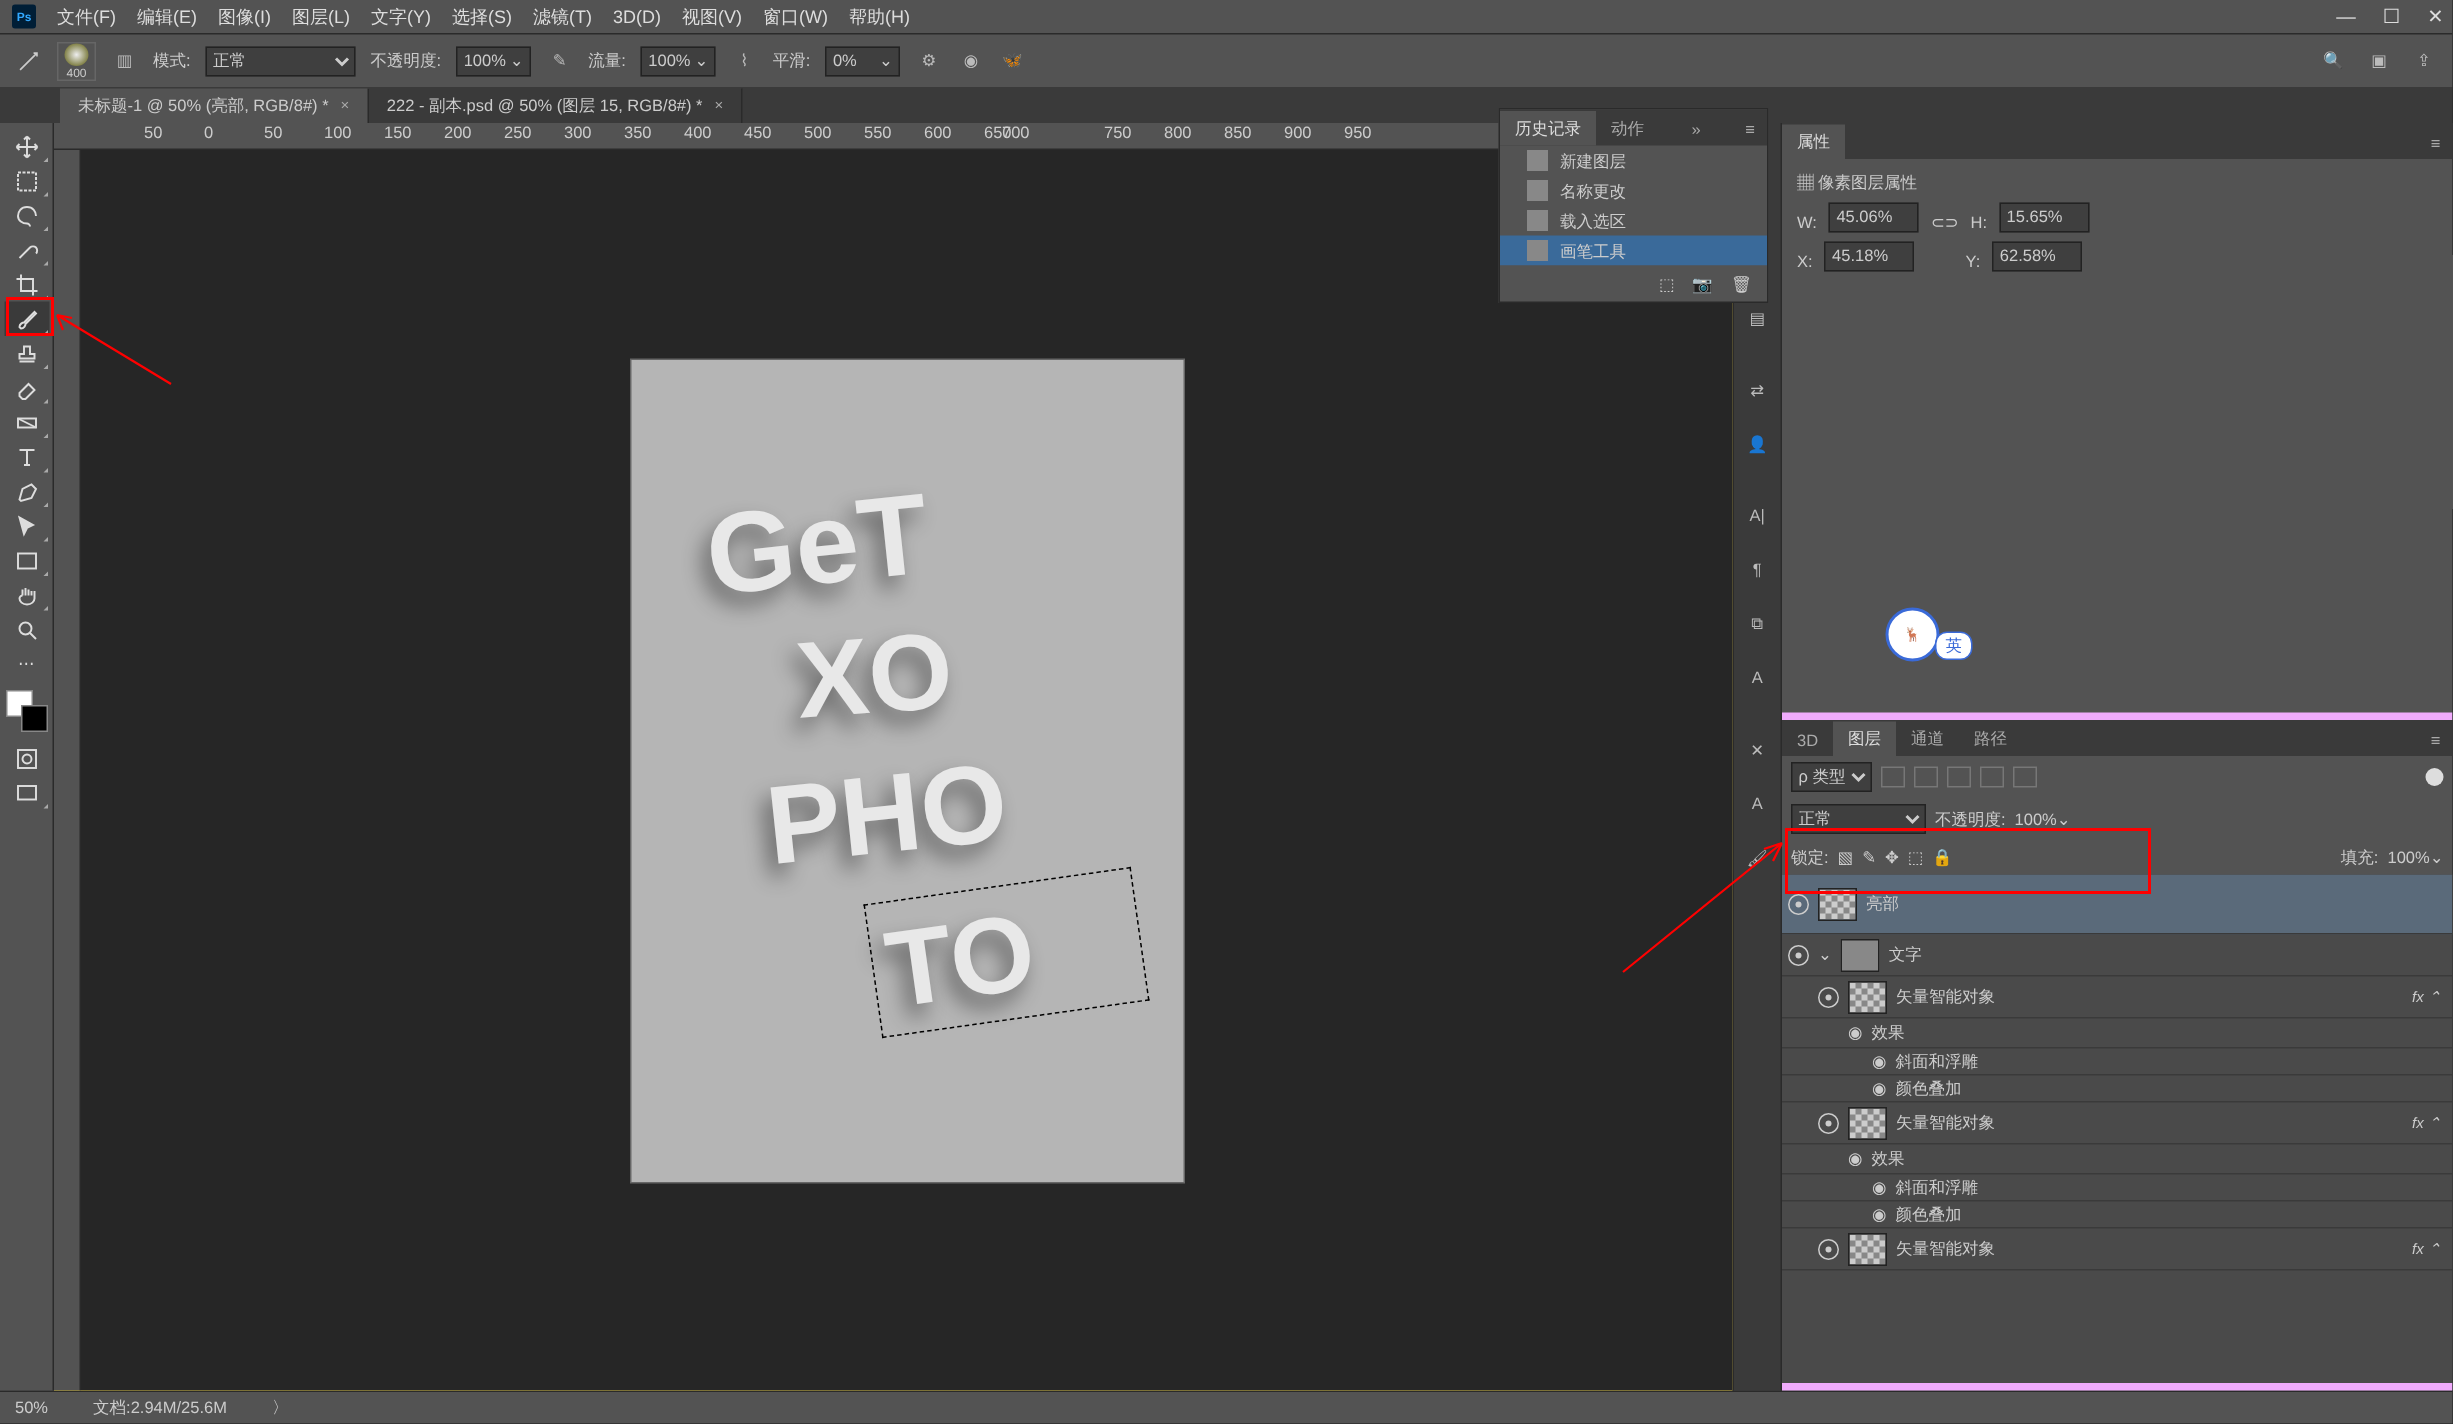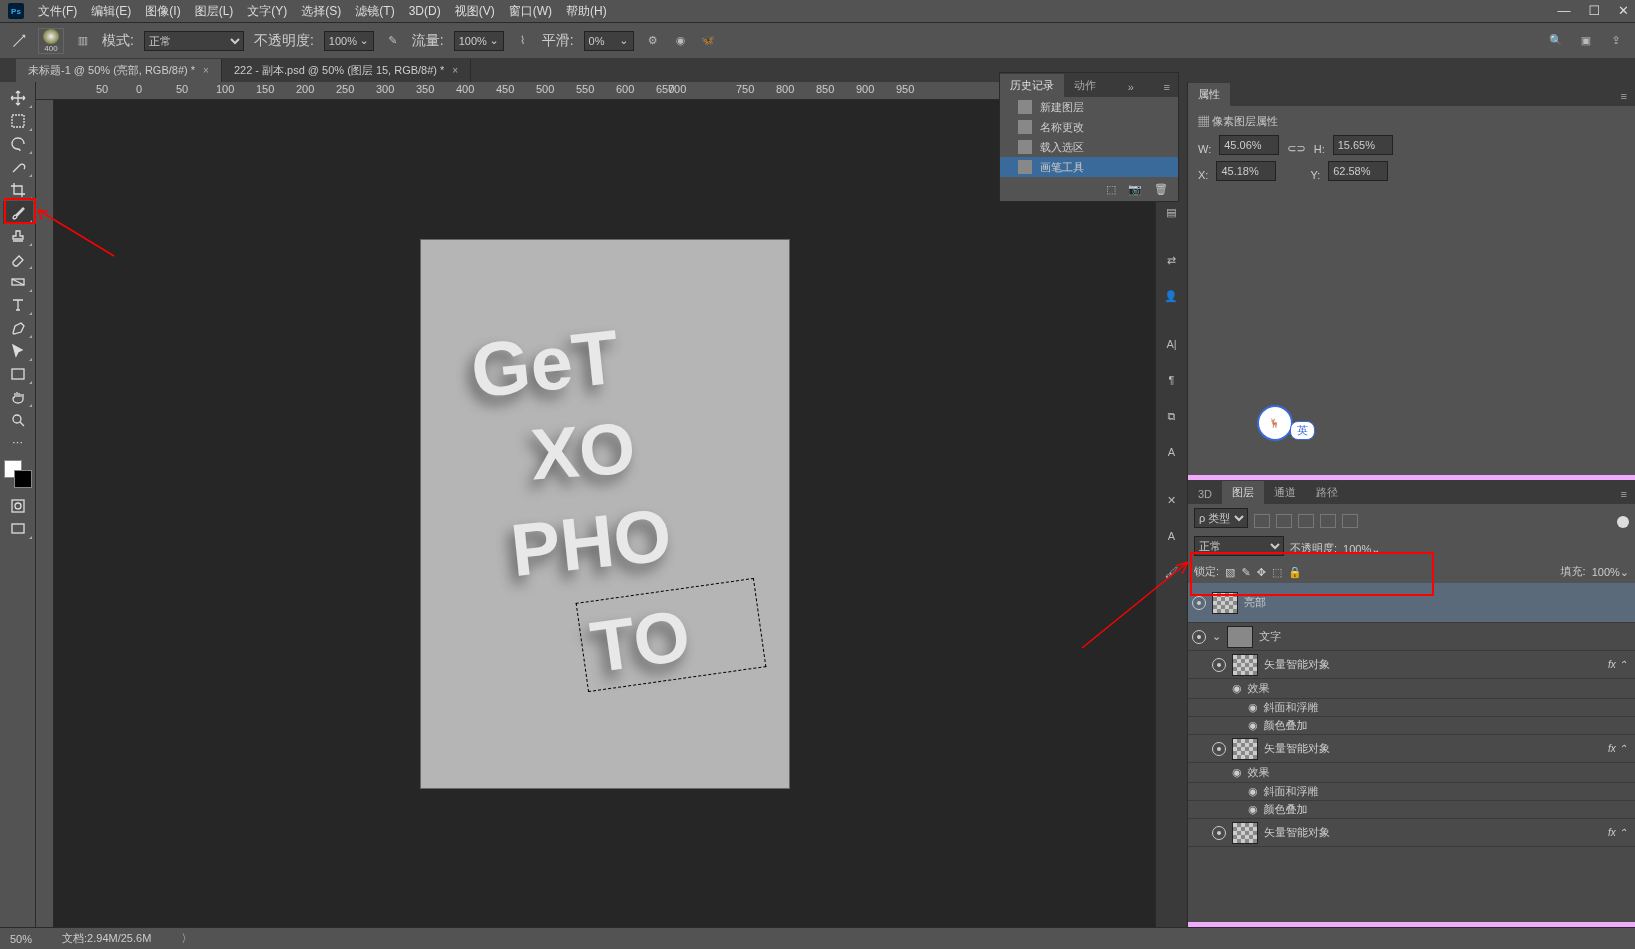--- a/index.html
+++ b/index.html
@@ -3,28 +3,28 @@
 <meta charset="utf-8">
 <style>
 *{margin:0;padding:0;box-sizing:border-box;font-family:"Microsoft YaHei",sans-serif;font-size:11px;color:#ccc;user-select:none}
 body{background:#323232;width:1635px;height:949px;overflow:hidden;position:relative}
 .menubar{background:#535353;height:22px;display:flex;align-items:center;padding-left:8px;gap:14px}
 .menubar .ps-logo{width:16px;height:16px;background:#001e36;display:flex;align-items:center;justify-content:center;color:#31a8ff;font-size:8px;font-weight:bold;border-radius:2px}
 .menubar span{font-size:12px;color:#ddd}
 .win-ctrl{position:absolute;right:6px;top:3px;display:flex;gap:18px;color:#ccc}
 .win-ctrl span{font-size:13px}
 .optbar{background:#535353;height:36px;display:flex;align-items:center;padding-left:10px;gap:10px;border-top:1px solid #2a2a2a}
-.optbar .lbl{font-size:14px;color:#ccc}
+.optbar .lbl{font-size:11px;color:#ccc}
 .optbar select,.optbar input{background:#3f3f3f;border:1px solid #222;color:#ccc;height:20px;font-size:11px}
 .optbar select{width:100px}
 .optbar .pct{width:50px;display:inline-flex;align-items:center;background:#3f3f3f;border:1px solid #222;height:20px;padding:0 4px;justify-content:space-between}
 .optbar .ico{width:18px;height:18px;display:flex;align-items:center;justify-content:center;color:#bbb}
 .optbar .brush-prev{width:26px;height:26px;border:1px solid #666;display:flex;flex-direction:column;align-items:center;justify-content:center}
 .opt-right{position:absolute;right:10px;display:flex;gap:12px}
-.tabbar{background:#3a3a3a;height:24px;display:flex;align-items:end;padding-left:16px}
+.tabbar{background:#3a3a3a;height:24px;display:flex;align-items:end;padding-left:40px}
 .tab{background:#535353;padding:4px 12px;font-size:11px;color:#ddd;border-right:1px solid #2a2a2a;display:flex;align-items:center;gap:8px}
 .tab.inactive{background:#3a3a3a;color:#999}
 .tab .x{font-size:10px;color:#aaa}
 .main{display:flex;height:calc(100% - 82px - 22px)}
 .toolbox{width:36px;background:#535353;display:flex;flex-direction:column;align-items:center;padding-top:4px;gap:0;border-right:1px solid #2a2a2a}
 .tool{width:30px;height:23px;display:flex;align-items:center;justify-content:center;color:#ddd;position:relative}
 .tool.sel{background:#3a3a3a}
 .tool .tri{position:absolute;right:1px;bottom:1px;width:0;height:0;border-right:3px solid #aaa;border-top:3px solid transparent}
 .tool svg{width:16px;height:16px;stroke:#ddd;fill:none;stroke-width:1.3}
 .colorswatch{width:28px;height:28px;position:relative;margin-top:6px}
@@ -55,21 +55,21 @@
 .ptabs .pmenu{margin-left:auto;padding:4px 8px;color:#aaa}
 .hist-list{flex:1;overflow:auto}
 .hist-row{display:flex;align-items:center;height:20px;padding-left:18px;gap:8px}
 .hist-row.sel{background:#3a6a9a}
 .hist-row .hico{width:14px;height:14px;background:#888}
 .hist-ft{height:24px;display:flex;justify-content:flex-end;align-items:center;gap:12px;padding-right:10px}
 .props{padding:8px 10px}
 .props .prow{display:flex;align-items:flex-end;gap:8px;margin-bottom:6px}
 .props input{width:60px;background:#3f3f3f;border:1px solid #222;color:#ccc;height:20px;padding:0 4px;font-size:11px}
 .layers{flex:1;display:flex;flex-direction:column}
-.lopt{padding:4px 6px;display:flex;align-items:flex-end;gap:6px;flex-wrap:wrap}
+.lopt{padding:4px 6px;display:flex;align-items:center;gap:6px;flex-wrap:wrap}
 .lopt select{background:#3f3f3f;border:1px solid #222;color:#ccc;height:20px;font-size:11px}
 .lopt .ico-row{display:flex;gap:6px}
 .lopt .ii{width:16px;height:14px;border:1px solid #777}
 .llist{flex:1;overflow:auto;background:#4a4a4a}
 .lrow{display:flex;align-items:center;height:28px;padding-left:4px;gap:6px;border-bottom:1px solid #3a3a3a}
 .lrow.sel{background:#5a6a7a}
 .lrow .eye{width:14px;height:14px;border-radius:50%;border:1px solid #ccc;position:relative}
 .lrow .eye::after{content:"";width:4px;height:4px;background:#ccc;border-radius:50%;position:absolute;top:4px;left:4px}
 .lrow .thumb{width:26px;height:22px;background:repeating-conic-gradient(#888 0 25%,#ccc 0 50%) 0 0/8px 8px;border:1px solid #222}
 .lrow .thumb.folder{background:#888}

